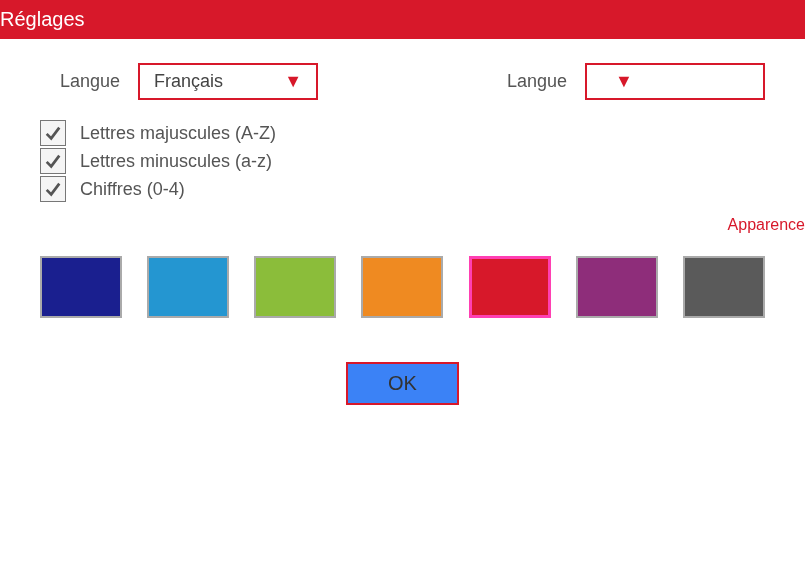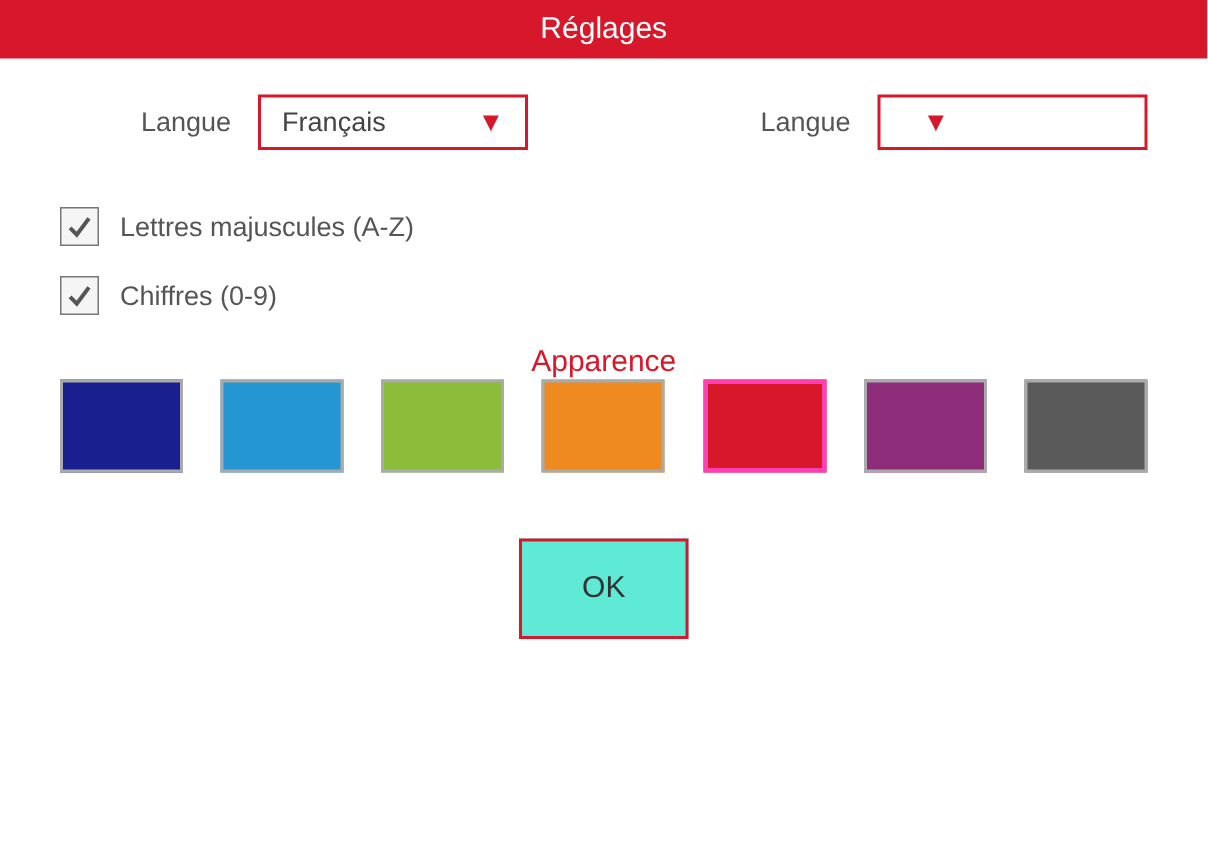--- a/index.html
+++ b/index.html
@@ -1,34 +1,34 @@
 <!DOCTYPE html>
 <html><head>
 <meta charset="utf-8">
 <style>
   * { box-sizing: border-box; margin: 0; padding: 0; }
   body { font-family: Arial, Helvetica, sans-serif; background: #fff; width: 805px; height: 576px; }
-  .header { background: #d7182a; color: #fff; text-align: center; padding: 8px 0; font-size: 20px; }
+  .header { background: #d7182a; color: #fff; padding: 8px 0; font-size: 20px; }
   .row-selects { display: flex; align-items: center; padding: 24px 40px 18px 60px; gap: 18px; }
-  .label { color: #555; font-size: 18px; margin-left: 34px; }
+  .label { color: #555; font-size: 18px; }
   .select { border: 2px solid #d7182a; padding: 6px 14px; min-width: 180px; display: flex; align-items: center; justify-content: space-between; color: #444; font-size: 18px; cursor: pointer; background:#fff; }
   .select .val { flex: 1; text-align: left; }
   .select .caret { color: #d7182a; margin-left: 14px; }
   .spacer { flex: 1; }
   .checks { padding: 0 40px; }
-  .check-row { display: flex; align-items: center; gap: 14px; margin: 20px 0; }
+  .check-row { display: flex; align-items: center; gap: 14px; margin: 2px 0; }
   .checkbox { width: 26px; height: 26px; border: 1px solid #777; display: flex; align-items: center; justify-content: center; cursor: pointer; background:#f5f5f5; }
   .checkbox svg { stroke: #555; stroke-width: 3; fill: none; }
   .check-label { color: #555; font-size: 18px; }
-  .apparence { text-align: center; color: #d7182a; font-size: 20px; margin-top: 14px; margin-bottom: 0; }
+  .apparence { text-align: right; color: #d7182a; font-size: 16px; margin-top: 14px; margin-bottom: 22px; }
   .swatches { display: flex; justify-content: space-between; padding: 0 40px; }
   .swatch { width: 82px; height: 62px; border: 2px solid #aaa; cursor: pointer; }
   .swatch.selected { border: 3px solid #ff3fb2; }
   .ok-wrap { text-align: center; margin-top: 44px; }
-  .ok-btn { display: inline-block; border: 2px solid #d7182a; padding: 20px 40px; font-size: 20px; color: #333; cursor: pointer; background:#5eead4; }
+  .ok-btn { display: inline-block; border: 2px solid #d7182a; padding: 8px 40px; font-size: 20px; color: #333; cursor: pointer; background:#3b82f6; }
 </style>
 </head>
 <body>
 
 <div class="header">Réglages</div>
 
 <div class="row-selects">
   <span class="label">Langue</span>
   <div class="select">
     <span class="val">Français</span>
@@ -49,21 +49,29 @@
         </svg>
       </div>
       <span class="check-label">Lettres majuscules (A-Z)</span>
     </div>
     <div class="check-row">
       <div class="checkbox">
         <svg width="18" height="18" viewBox="0 0 20 20">
           <polyline points="3,11 8,16 17,4"></polyline>
         </svg>
       </div>
-      <span class="check-label">Chiffres (0-9)</span>
+      <span class="check-label">Lettres minuscules (a-z)</span>
+    </div>
+    <div class="check-row">
+      <div class="checkbox">
+        <svg width="18" height="18" viewBox="0 0 20 20">
+          <polyline points="3,11 8,16 17,4"></polyline>
+        </svg>
+      </div>
+      <span class="check-label">Chiffres (0-4)</span>
     </div>
   </div>
 
 <div class="apparence">Apparence</div>
 <div class="swatches" id="swatches">
     <div class="swatch" style="background: rgb(26, 31, 143);"></div>
     <div class="swatch" style="background: rgb(36, 150, 209);"></div>
     <div class="swatch" style="background: rgb(139, 189, 58);"></div>
     <div class="swatch" style="background: rgb(239, 138, 33);"></div>
     <div class="swatch selected" style="background: rgb(215, 24, 42);"></div>

